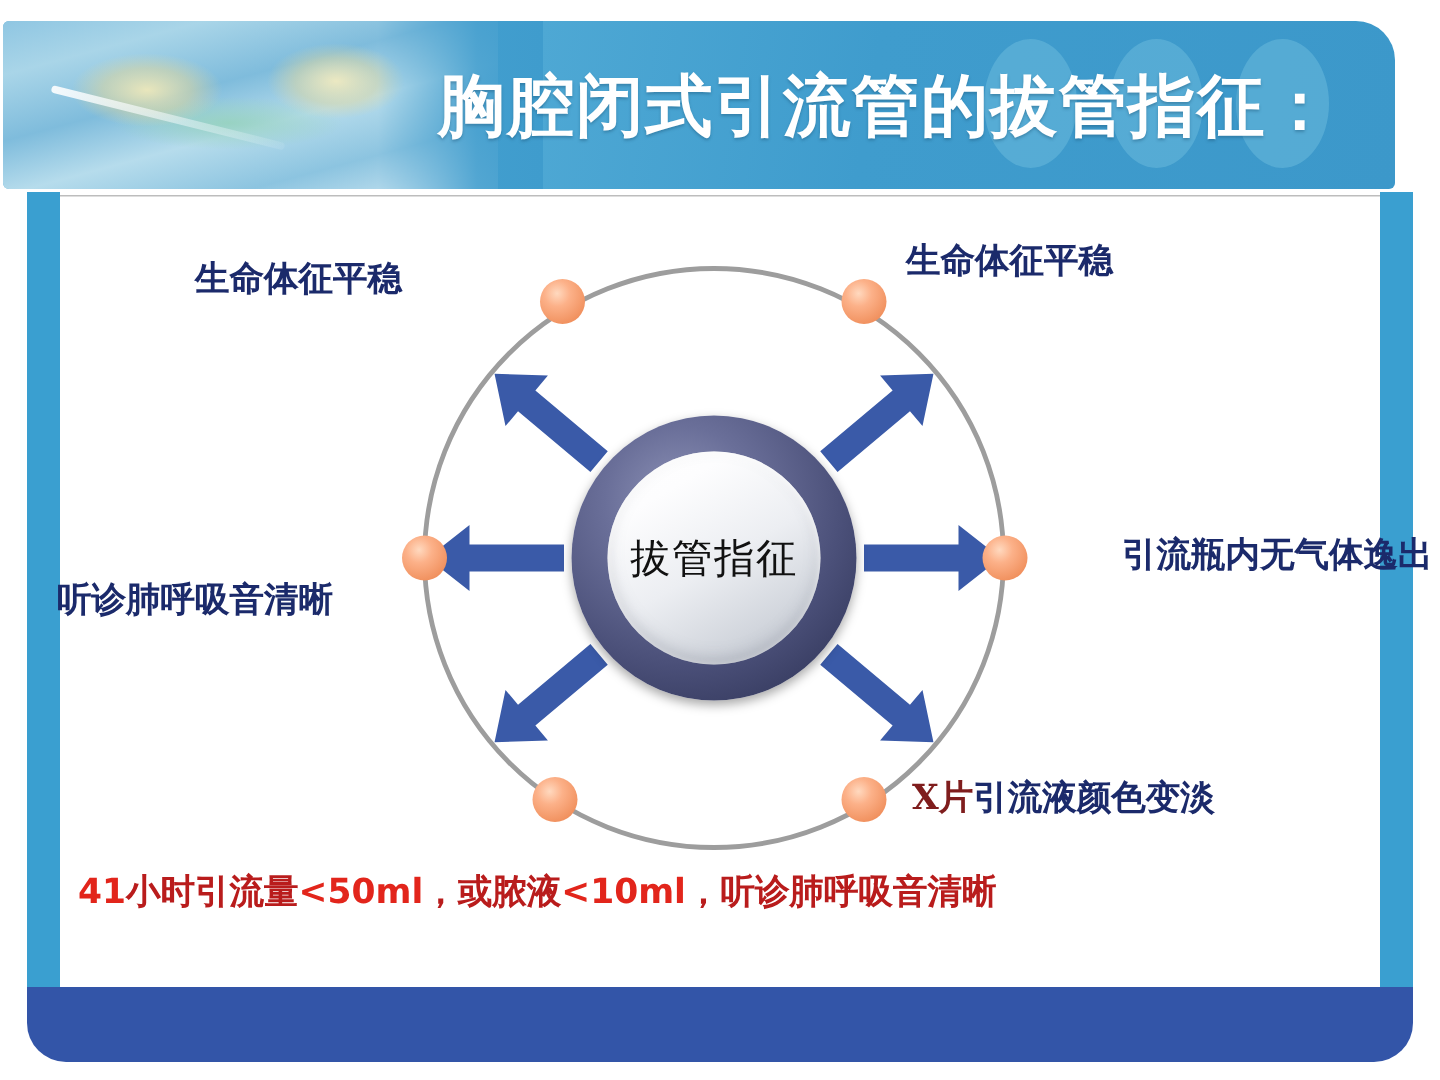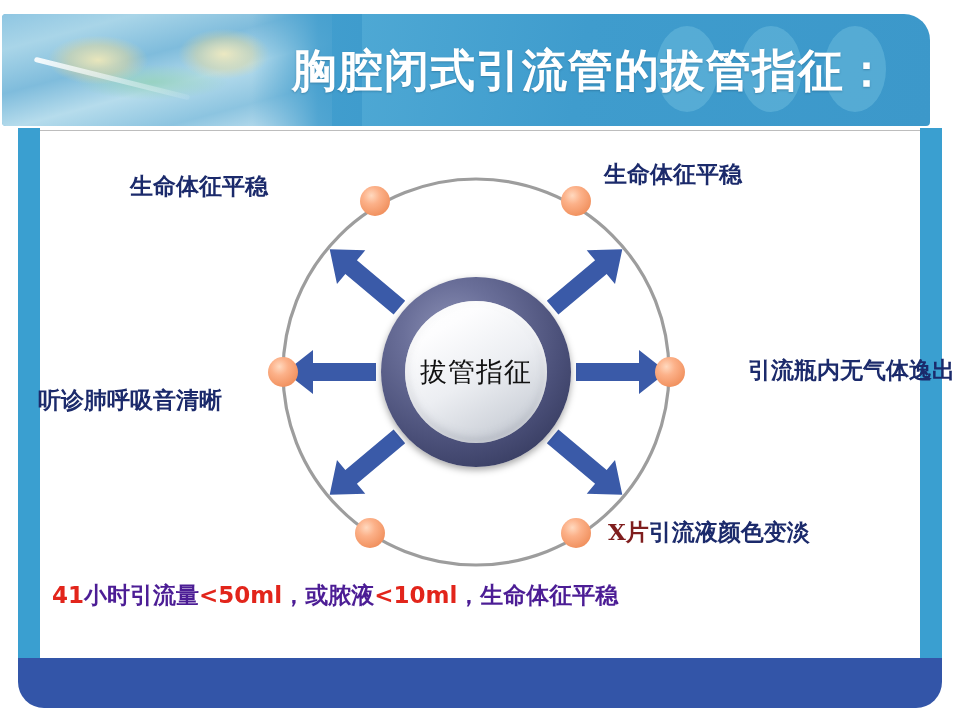--- a/index.html
+++ b/index.html
@@ -158,21 +158,21 @@
     font-weight:700;
     color:#2e4ba0;
     white-space:nowrap;
     line-height:30px;
   }
   .footnote .red{
     color:#e2251b;
     font-family:"DejaVu Sans","Liberation Sans",sans-serif;
     font-weight:700;
   }
-  .footnote .blue-cjk{ color:#4c1d95; font-weight:700;font-family:Liberation Mono, monospace; }
+  .footnote .blue-cjk{ color:#b91c1c; font-weight:700;font-family:Liberation Mono, monospace; }
 </style>
 </head>
 <body>
 
 <div id="slide">
 
   <div class="frame-left-bar"></div>
   <div class="frame-right-bar"></div>
   <div class="content-panel"></div>
   <div class="frame-bottom-band"></div>
@@ -250,16 +250,16 @@
 
   <div class="node-label lbl-auscult">听诊肺呼吸音清晰</div>
 
   <div class="node-label lbl-nogas">引流瓶内无气体逸出</div>
 
   <div class="node-label lbl-xray">
     <span class="xray-red">X片</span><span>引流液颜色变淡</span>
   </div>
 
   <div class="footnote">
-    <span class="red">41</span><span class="blue-cjk">小时引流量</span><span class="red">&lt;50ml</span><span class="blue-cjk">，或脓液</span><span class="red">&lt;10ml</span><span class="blue-cjk">，生命体征平稳</span>
+    <span class="red">41</span><span class="blue-cjk">小时引流量</span><span class="red">&lt;50ml</span><span class="blue-cjk">，或脓液</span><span class="red">&lt;10ml</span><span class="blue-cjk">，听诊肺呼吸音清晰</span>
   </div>
 
 </div>
 
 </body></html>

